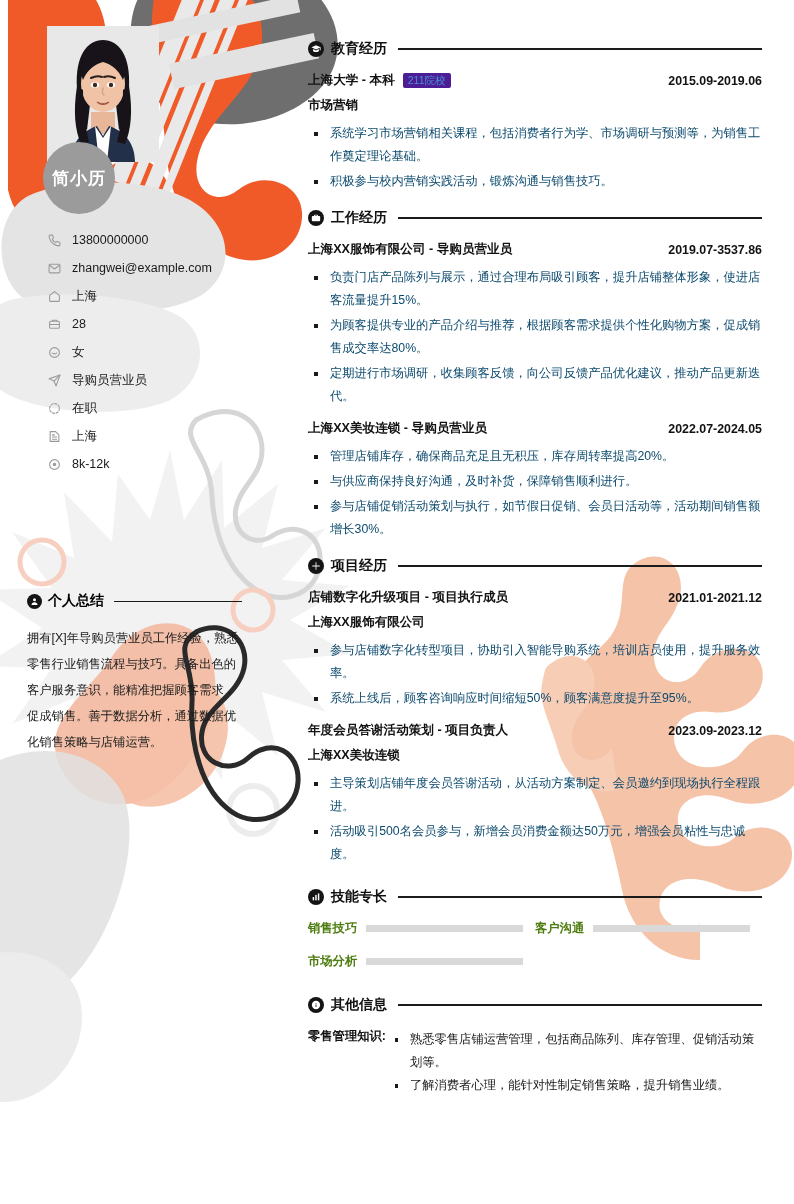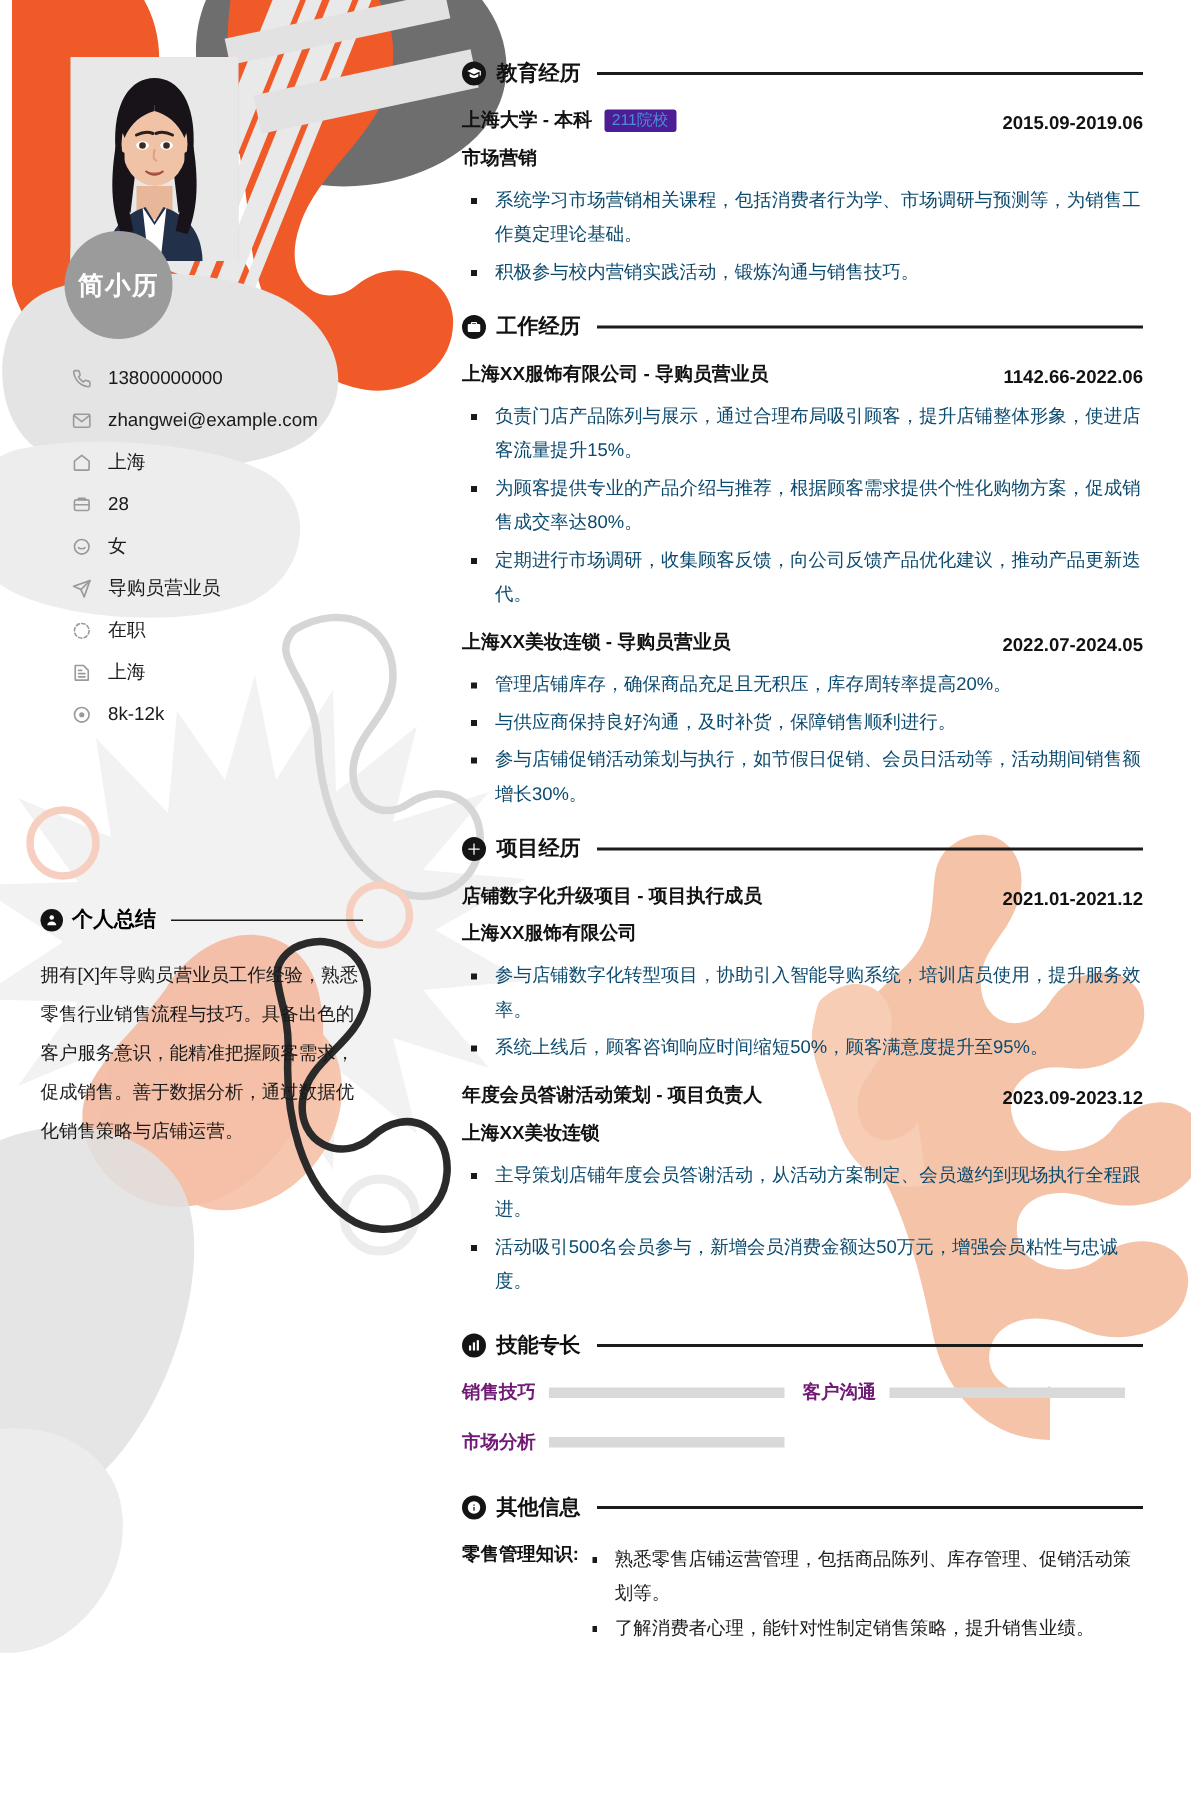--- a/index.html
+++ b/index.html
@@ -14,21 +14,21 @@
     width: 794px; height: 1204px;
     background: #ffffff;
     overflow: hidden;
   }
 
   
   #decor { position: absolute; inset: 0; width: 794px; height: 1204px; z-index: 0; pointer-events: none; }
 
   
   #left-col {
-    position: absolute; left: 0; top: 12px;
+    position: absolute; left: 0; top: 0;
     width: 300px; height: 908px;
     z-index: 3;
   }
   .photo-frame {
     position: absolute; left: 47px; top: 26px;
     width: 112px; height: 136px;
     background: #dcdcdc;
     overflow: hidden;
   }
   .photo-frame svg { display:block; width:112px; height:136px; }
@@ -102,21 +102,21 @@
     width: 16px; height: 16px; border-radius: 50%;
     background: #141414; color: #ffffff;
     display: flex; align-items: center; justify-content: center;
     flex: 0 0 16px; margin-right: 7px;
   }
   .sec-head .hicon svg { display: block; }
   .sec-head .htitle { font-size: 14px; font-weight: 700; color: #111111; white-space: nowrap; }
   .sec-head .hline { flex: 1; height: 1.3px; background: #1b1b1b; margin-left: 11px; }
 
   .entry { margin-bottom: 12px; }
-  .entry-top { display: flex; align-items: flex-end; justify-content: space-between; }
+  .entry-top { display: flex; align-items: center; justify-content: space-between; }
   .entry-left { display: flex; align-items: center; gap: 8px; }
   .entry-title { font-size: 12.6px; font-weight: 700; color: #121212; white-space: nowrap; }
   .tag-211 {
     font-size: 10.5px; color: #4a8fd4;
     background: #4c1d95; border-radius: 2px;
     padding: 2px 5px; line-height: 1; white-space: nowrap;
   }
   .entry-date { font-size: 12.4px; font-weight: 700; color: #121212; white-space: nowrap; }
   .entry-sub { font-size: 12.5px; font-weight: 700; color: #121212; margin-top: 8px; }
 
@@ -136,21 +136,21 @@
     background: #1a1a1a;
   }
 
   
   .skill-grid {
     display: flex; flex-wrap: wrap;
     column-gap: 0px; row-gap: 16px;
     margin-top: 4px;
   }
   .skill-item { width: 50%; display: flex; align-items: center; }
-  .skill-name { font-size: 12.3px; font-weight: 700; color: #701a75; white-space: nowrap; margin-right: 9px; }
+  .skill-name { font-size: 12.3px; font-weight: 700; color: #4d7c0f; white-space: nowrap; margin-right: 9px; }
   .skill-track { flex: 1; height: 7px; background: #d9d9d9; margin-right: 12px; }
   .skill-fill { height: 7px; background: #0a0a0a; }
 
   
   .honor-wrap { display: flex; flex-wrap: wrap; gap: 10px; margin-top: 4px; }
   .honor-chip {
     display: flex; align-items: center; gap: 8px;
     border: 1px solid #d8d8d8; border-radius: 6px;
     background: #fdfdfd;
     padding: 7px 16px 7px 13px;
@@ -422,21 +422,21 @@
               <path d="M9 4h6a2 2 0 0 1 2 2v1h3a2 2 0 0 1 2 2v9a2 2 0 0 1-2 2H4a2 2 0 0 1-2-2V9a2 2 0 0 1 2-2h3V6a2 2 0 0 1 2-2Zm0 3h6V6H9Z"></path>
             </svg>
         </span>
         <span class="htitle">工作经历</span>
         <span class="hline"></span>
       </div>
 
       <div class="entry">
         <div class="entry-top">
           <span class="entry-title">上海XX服饰有限公司 - 导购员营业员</span>
-          <span class="entry-date">1142.66-2022.06</span>
+          <span class="entry-date">2019.07-3537.86</span>
         </div>
         <ul class="bullets">
           <li>负责门店产品陈列与展示，通过合理布局吸引顾客，提升店铺整体形象，使进店客流量提升15%。</li>
           <li>为顾客提供专业的产品介绍与推荐，根据顾客需求提供个性化购物方案，促成销售成交率达80%。</li>
           <li>定期进行市场调研，收集顾客反馈，向公司反馈产品优化建议，推动产品更新迭代。</li>
         </ul>
       </div>
 
       <div class="entry">
         <div class="entry-top">

